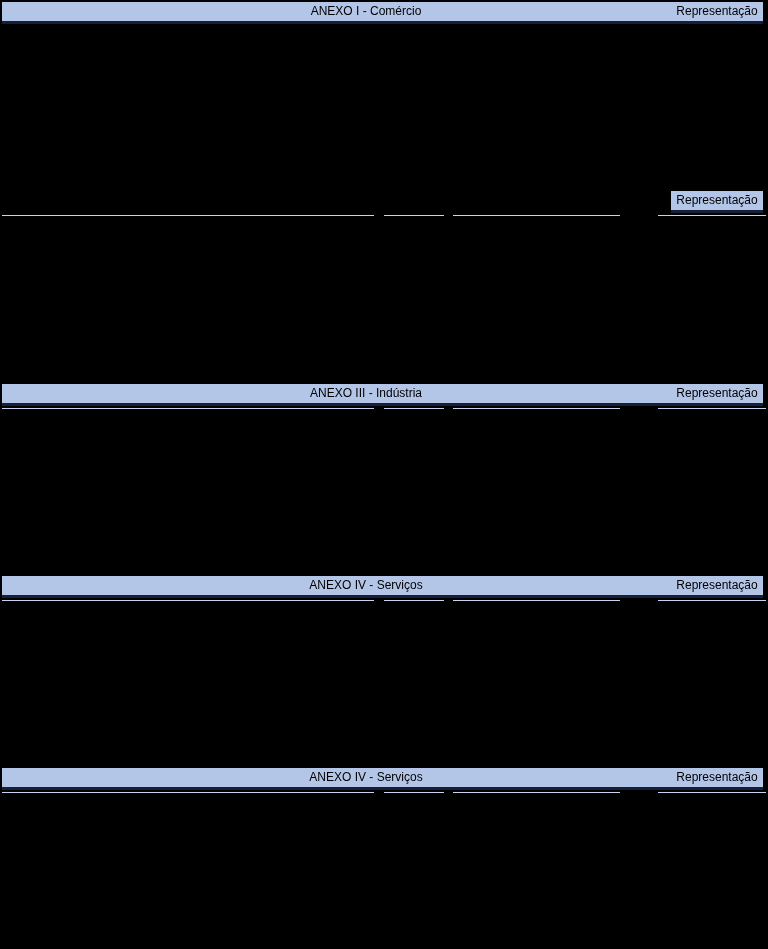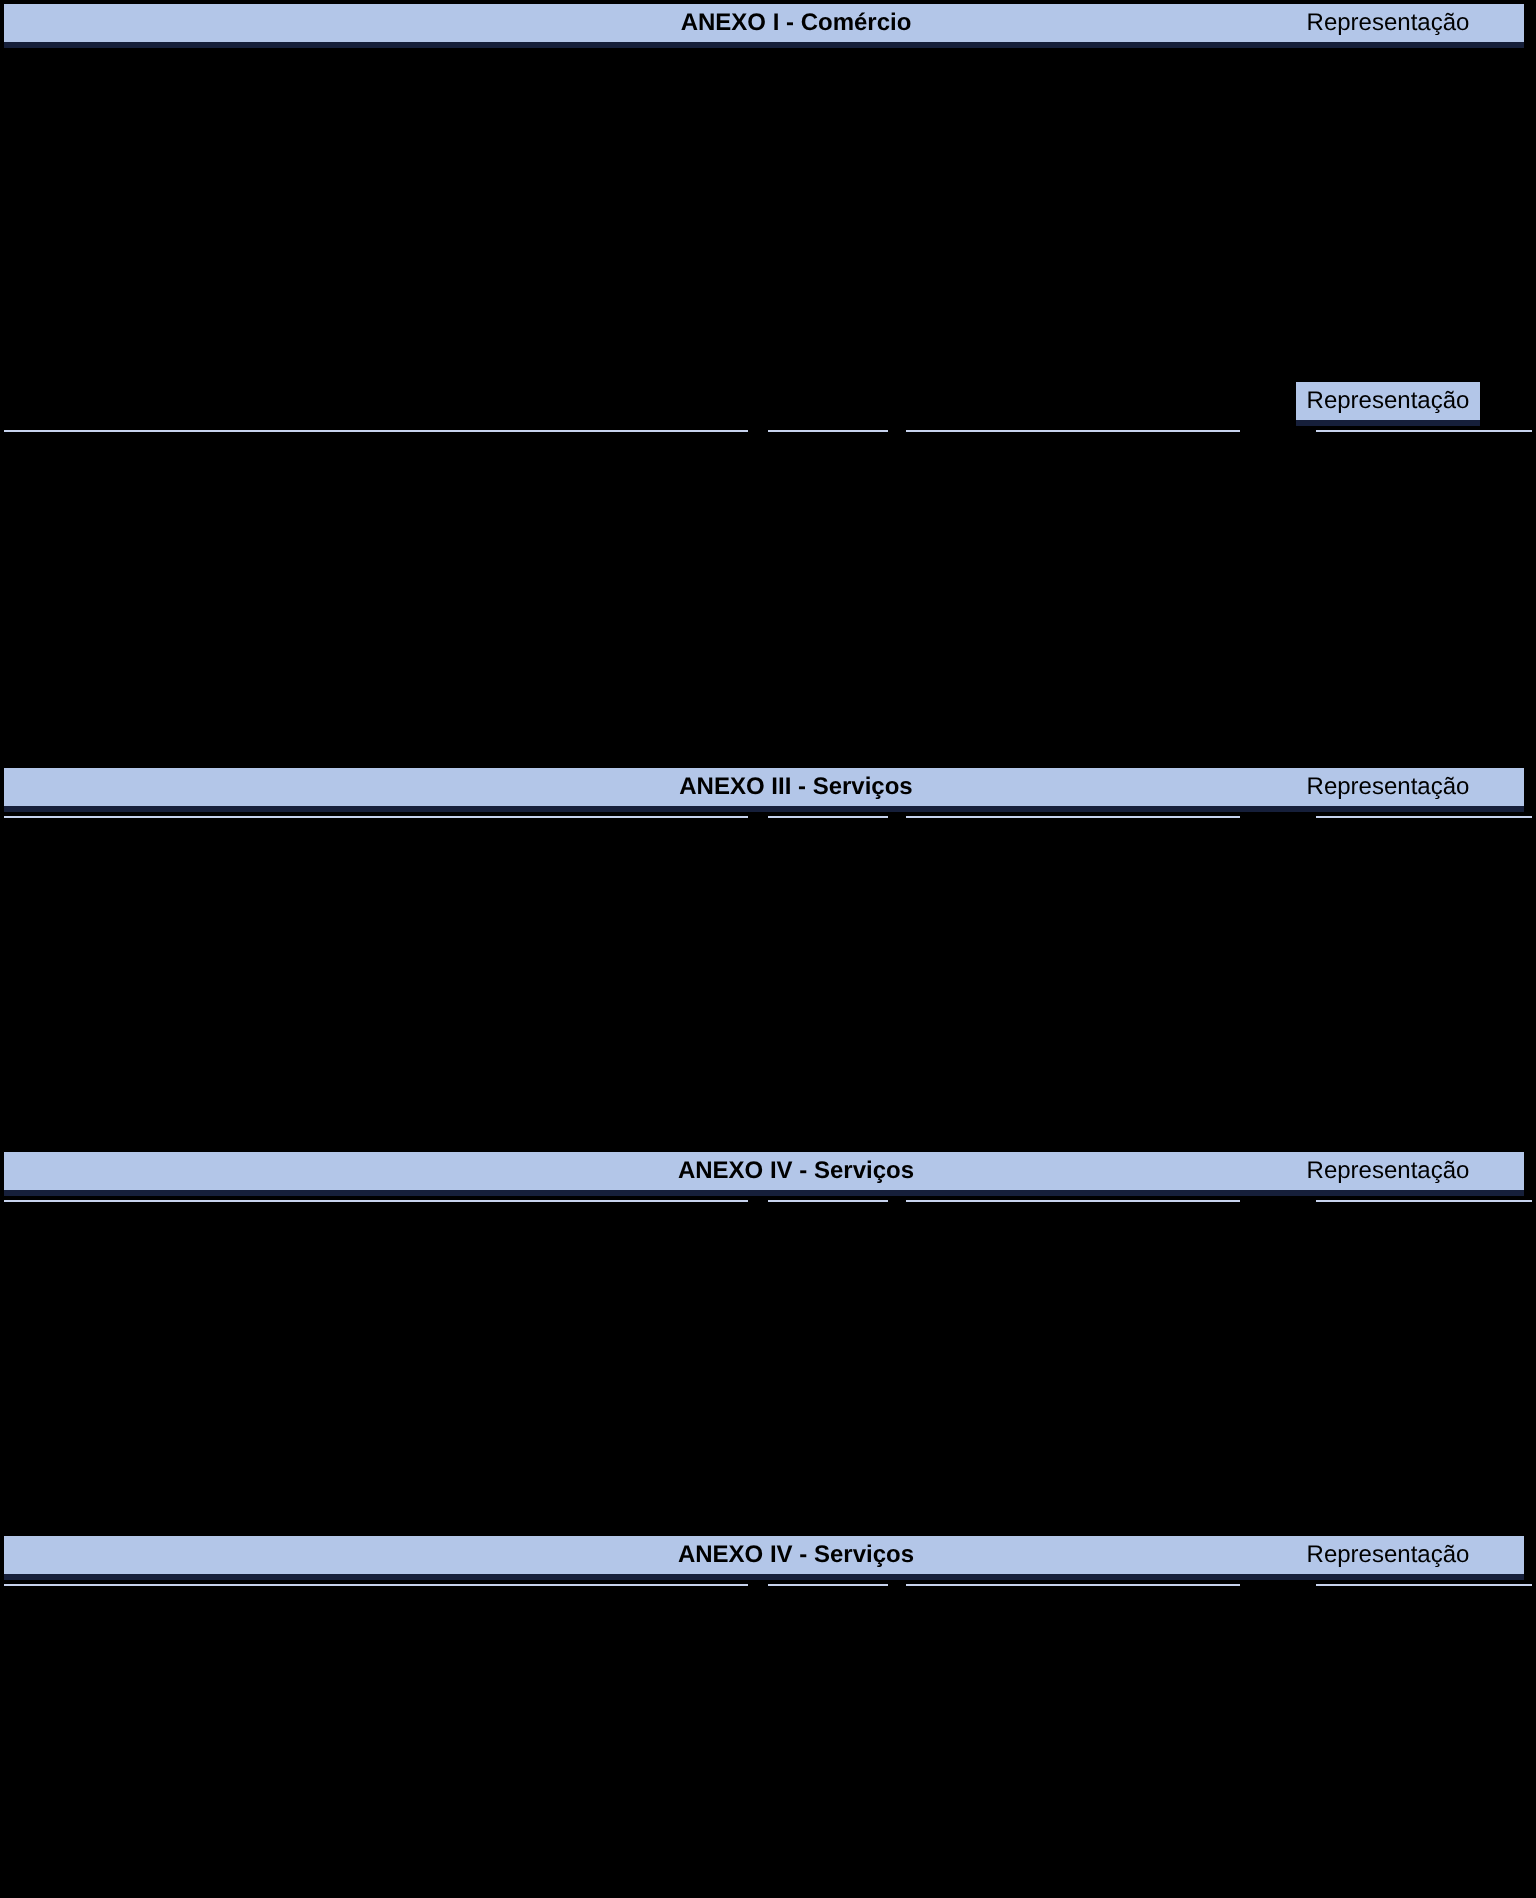--- a/index.html
+++ b/index.html
@@ -20,22 +20,22 @@
   .canvas{position:absolute;inset:0;}
   .section{position:absolute;left:0;width:768px;height:30px;}
   .hdr{
     position:absolute;top:0;height:19px;
     background:var(--header-fill);
     border-bottom:3px solid var(--header-border);
     display:flex;align-items:center;justify-content:center;
     font-size:12px;line-height:19px;color:var(--text-color);
     white-space:nowrap;
   }
-  .hdr.main{left:2px;width:728px;font-weight:bold;padding-left:32px;}
-  .hdr.rep{left:648px;width:92px;font-weight:normal;}
+  .hdr.main{left:2px;width:728px;font-weight:normal;}
+  .hdr.rep{left:671px;width:92px;font-weight:normal;}
   .gl{
     position:absolute;top:24px;height:1px;
     background:var(--grid-line);
   }
   .gl.s1{left:2px;width:372px;}
   .gl.s2{left:384px;width:60px;}
   .gl.s3{left:453px;width:167px;}
   .gl.s4{left:658px;width:108px;}
 </style>
 </head>
@@ -57,21 +57,21 @@
       <span>Representação</span>
     </div>
     <span class="gl s1"></span>
     <span class="gl s2"></span>
     <span class="gl s3"></span>
     <span class="gl s4"></span>
   </div>
 
   <div class="section" style="top:384px">
     <div class="hdr main">
-      <span>ANEXO III - Serviços</span>
+      <span>ANEXO III - Indústria</span>
     </div>
     <div class="hdr rep">
       <span>Representação</span>
     </div>
     <span class="gl s1"></span>
     <span class="gl s2"></span>
     <span class="gl s3"></span>
     <span class="gl s4"></span>
   </div>
 

